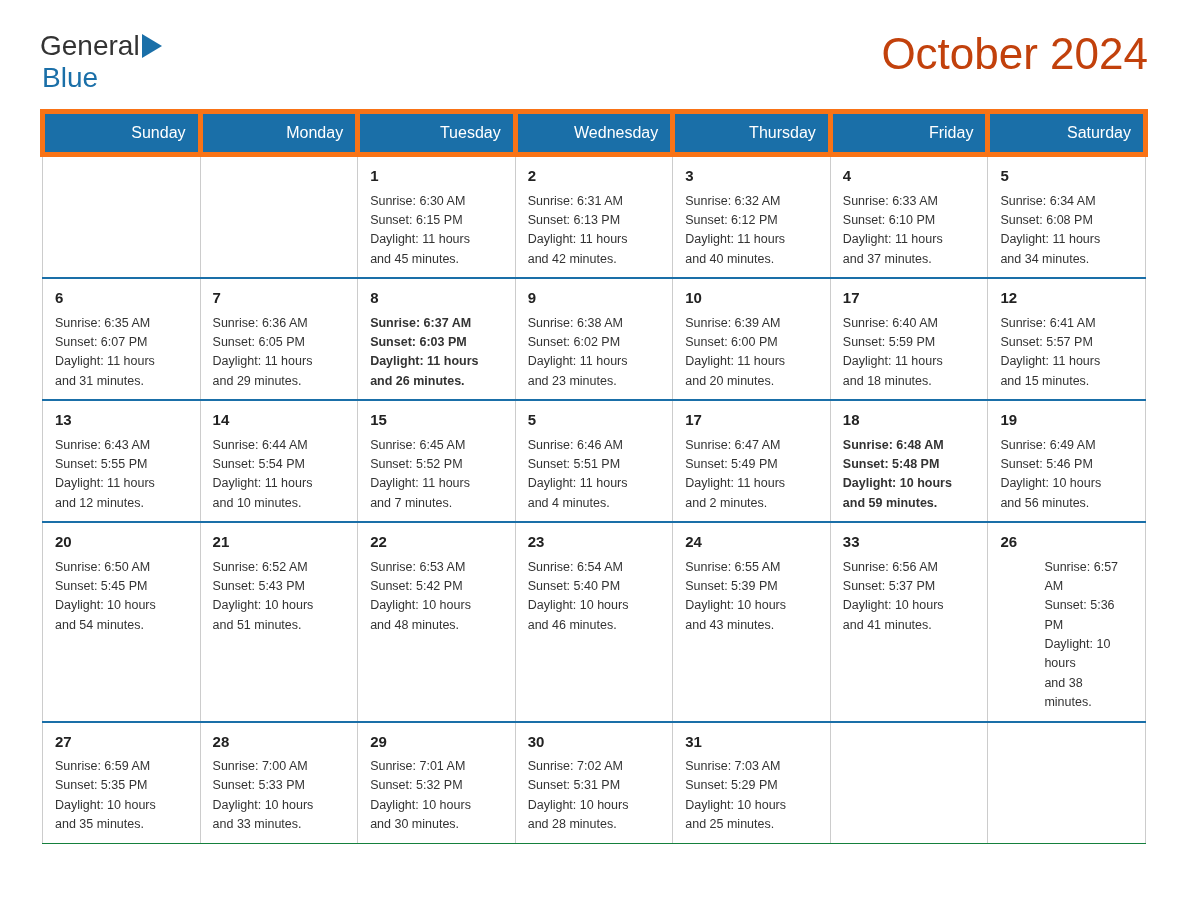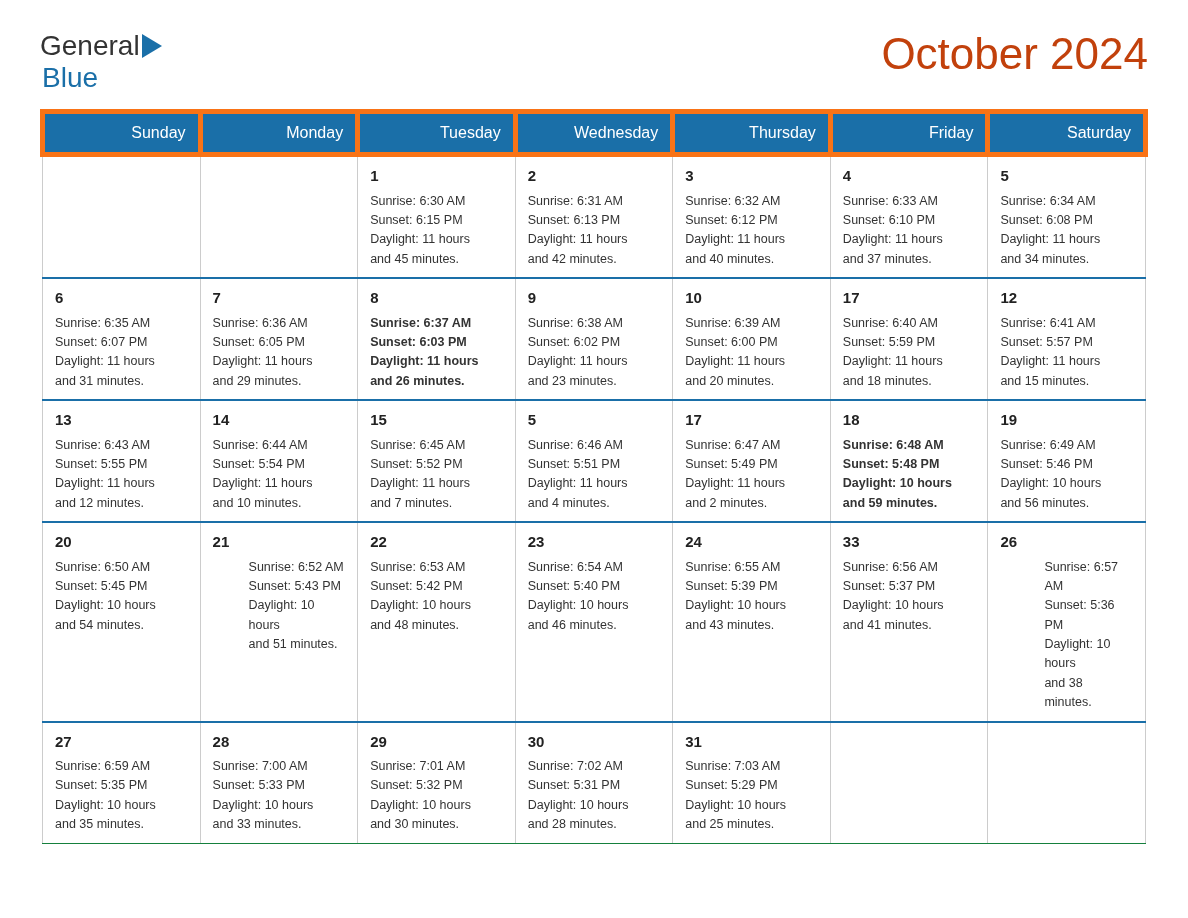--- a/index.html
+++ b/index.html
@@ -258,21 +258,21 @@
       <tr>
         <td>
           <span class="day-number">20</span>
           <div class="day-info" style="white-space: pre-line;">Sunrise: 6:50 AM
 Sunset: 5:45 PM
 Daylight: 10 hours
 and 54 minutes.</div>
         </td>
         <td>
           <span class="day-number">21</span>
-          <div class="day-info" style="white-space: pre-line; margin-left: 36px;">Sunrise: 6:52 AM
+          <div class="day-info" style="white-space: pre-line;">Sunrise: 6:52 AM
 Sunset: 5:43 PM
 Daylight: 10 hours
 and 51 minutes.</div>
         </td>
         <td>
           <span class="day-number">22</span>
           <div class="day-info" style="white-space: pre-line;">Sunrise: 6:53 AM
 Sunset: 5:42 PM
 Daylight: 10 hours
 and 48 minutes.</div>

